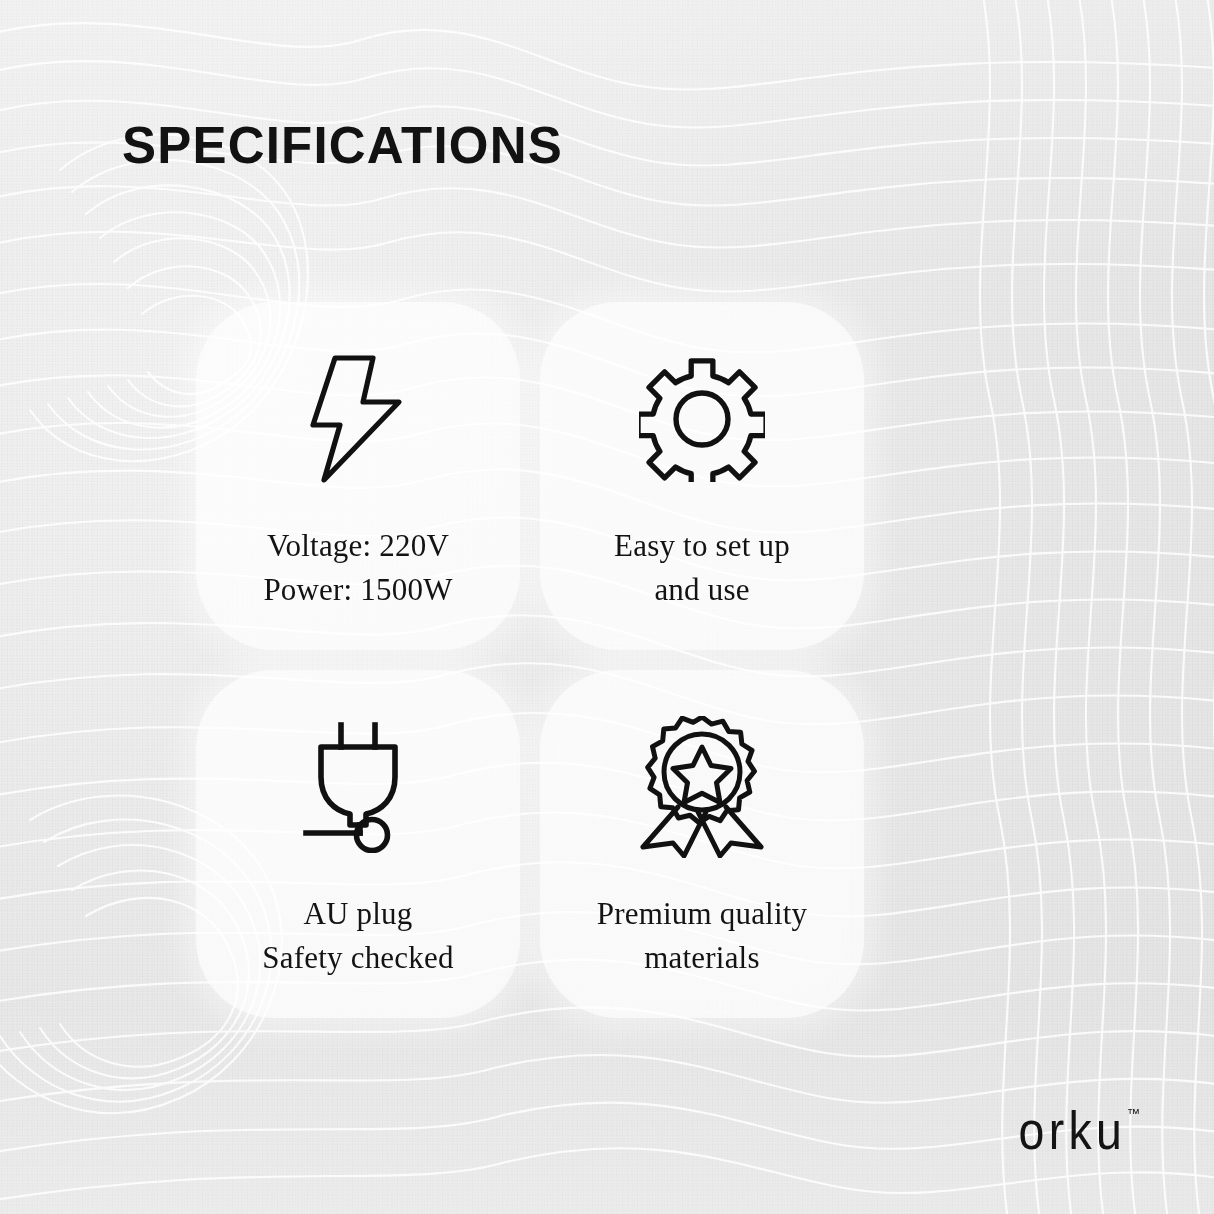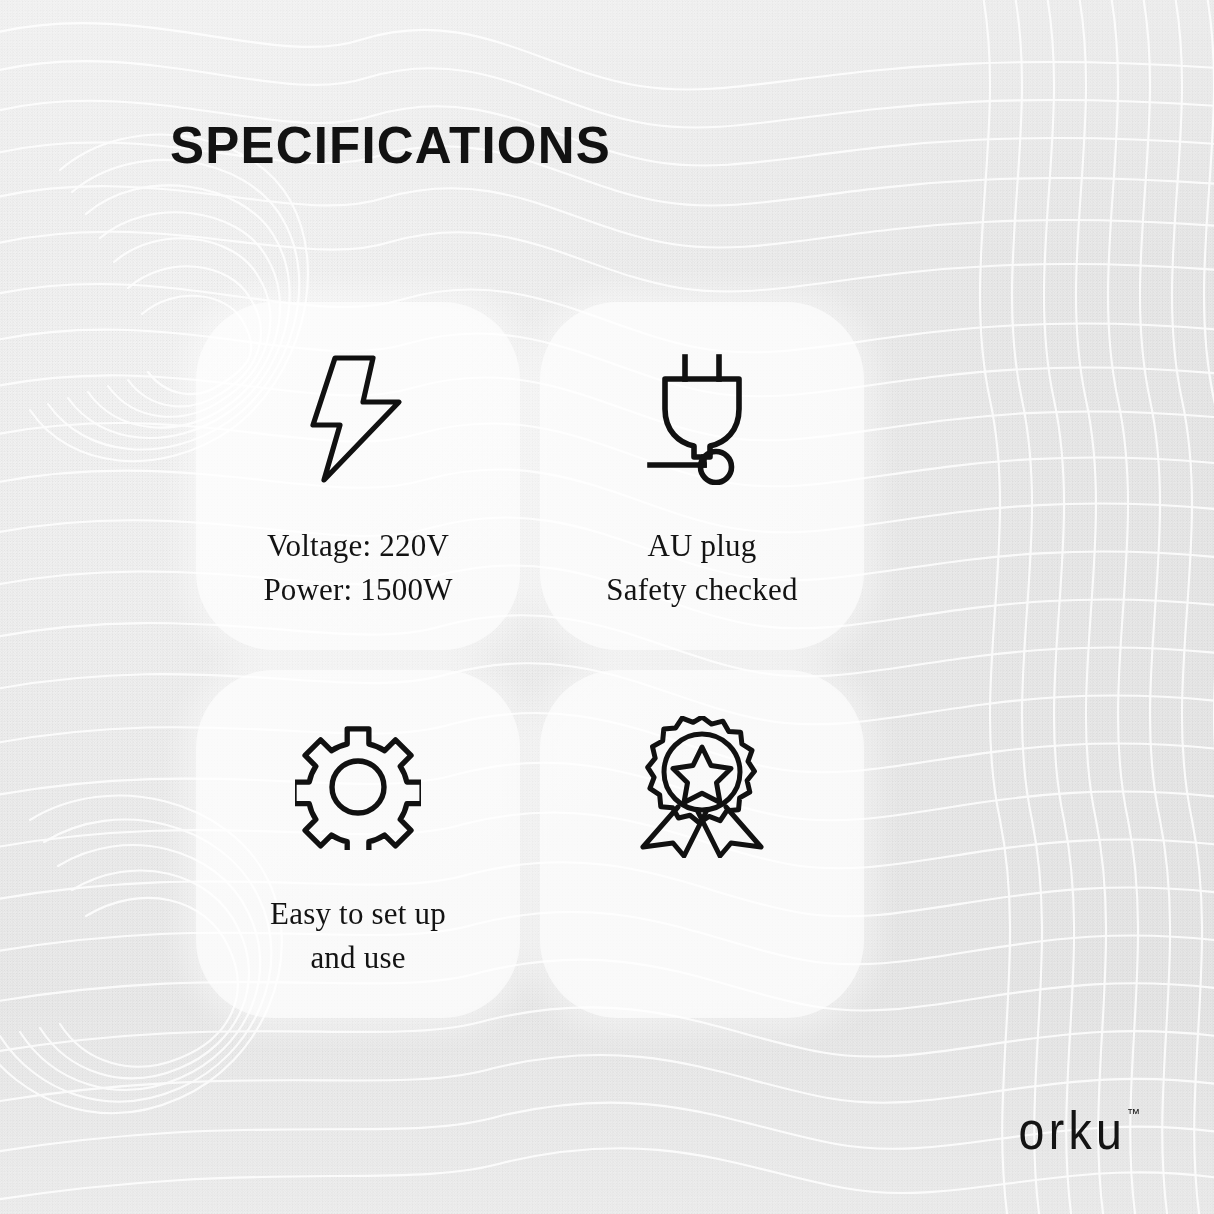--- a/index.html
+++ b/index.html
@@ -64,21 +64,20 @@
     position: absolute;
     left: 122px;
     top: 120px;
     font-family: "Liberation Sans", sans-serif;
     font-weight: 700;
     font-size: 51px;
     letter-spacing: 1.2px;
     color: #121212;
     line-height: 1;
     white-space: nowrap;
-    margin-left: 48px;
   }
 
   
   .grid {
     position: absolute;
     left: 196px;
     top: 302px;
     width: 822px;
     display: grid;
     grid-template-columns: 324px 324px;
@@ -251,40 +250,20 @@
         </svg>
       </div>
       <div class="card-text">
         <span>Voltage: 220V</span>
         <span class="l2">Power: 1500W</span>
       </div>
     </div>
 
     <div class="card">
       <div class="icon-wrap">
-        <svg width="120" height="132" viewBox="0 0 120 132" fill="none" stroke="#111111" stroke-width="5.6" stroke-linejoin="round" stroke-linecap="square">
-
-          <path d="M43 4 V26"></path>
-          <path d="M77 4 V26"></path>
-
-          <path d="M23 26 H97 V56 C97 78 83 90 68 93 V104 H52 V93 C37 90 23 78 23 56 Z"></path>
-
-          <path d="M8 112 H62"></path>
-          <path d="M62 104 V112"></path>
-          <circle cx="74" cy="114" r="15.5"></circle>
-        </svg>
-      </div>
-      <div class="card-text">
-        <span>AU plug</span>
-        <span class="l2">Safety checked</span>
-      </div>
-    </div>
-
-    <div class="card">
-      <div class="icon-wrap">
         <svg width="126" height="126" viewBox="0 0 126 126" fill="none" stroke="#111111" stroke-width="5.4" stroke-linejoin="round" stroke-linecap="round">
           <path d="M52 4 H74 V19.5
                    A44 44 0 0 1 90 26.2
                    L101 15.2 L116.8 31 L105.8 42
                    A44 44 0 0 1 112.5 58 H128 V80 H112.5
                    A44 44 0 0 1 105.8 96 L116.8 107 L101 122.8 L90 111.8
                    A44 44 0 0 1 74 118.5 V134 H52 V118.5
                    A44 44 0 0 1 36 111.8 L25 122.8 L9.2 107 L20.2 96
                    A44 44 0 0 1 13.5 80 H-2 V58 H13.5
                    A44 44 0 0 1 20.2 42 L9.2 31 L25 15.2 L36 26.2
@@ -293,37 +272,61 @@
         </svg>
       </div>
       <div class="card-text">
         <span>Easy to set up</span>
         <span class="l2">and use</span>
       </div>
     </div>
 
     <div class="card">
       <div class="icon-wrap">
+        <svg width="120" height="132" viewBox="0 0 120 132" fill="none" stroke="#111111" stroke-width="5.6" stroke-linejoin="round" stroke-linecap="square">
+
+          <path d="M43 4 V26"></path>
+          <path d="M77 4 V26"></path>
+
+          <path d="M23 26 H97 V56 C97 78 83 90 68 93 V104 H52 V93 C37 90 23 78 23 56 Z"></path>
+
+          <path d="M8 112 H62"></path>
+          <path d="M62 104 V112"></path>
+          <circle cx="74" cy="114" r="15.5"></circle>
+        </svg>
+      </div>
+      <div class="card-text">
+        <span>AU plug</span>
+        <span class="l2">Safety checked</span>
+      </div>
+    </div>
+
+    <div class="card">
+      <div class="icon-wrap">
         <svg width="130" height="142" viewBox="0 0 130 142" fill="none" stroke="#111111" stroke-width="5" stroke-linejoin="round" stroke-linecap="round">
 
           <path d="M41 91 L6 131 L36 127 L47 140 L69 96"></path>
           <path d="M89 91 L124 131 L94 127 L83 140 L61 96"></path>
 
           <path d="M65 2
                    L74.4 9.1 L85.9 6.2 L91.8 16.4 L103.6 17.2 L104.9 29 L115 35.3 L111 46.4
                    L117.5 56.3 L110.1 65.5 L112.8 77 L102.6 82.9 L101.5 94.7 L89.7 95.8
                    L83.2 105.6 L72.1 101.4 L62.2 107.8 L53 100.3 L41.5 103 L35.6 92.8
                    L23.8 91.7 L22.7 79.9 L12.9 73.4 L17.1 62.3 L10.7 52.4 L18.2 43.2
                    L15.5 31.7 L25.7 25.8 L26.8 14 L38.6 12.9 L45.1 3.1 L56.2 7.3 Z" transform="translate(0,-1)"></path>
 
           <circle cx="65" cy="56" r="38"></circle>
 
           <path d="M65 31 L74 49.5 L94 52.5 L79.5 66.7 L83 86.5 L65 77.2 L47 86.5 L50.5 66.7 L36 52.5 L56 49.5 Z"></path>
         </svg>
       </div>
+      <div class="card-text">
+        <span>Premium quality</span>
+        <span class="l2">materials</span>
+      </div>
     </div>
 
   </div>
 
   <div class="brand">
     <span class="brand-name">orku</span>
     <span class="brand-tm">™</span>
   </div>
 
 </div>

